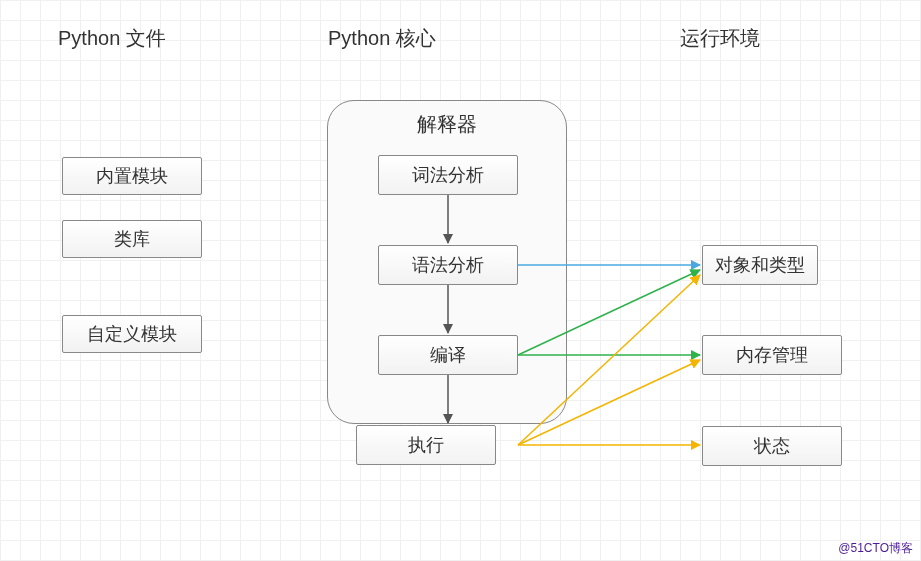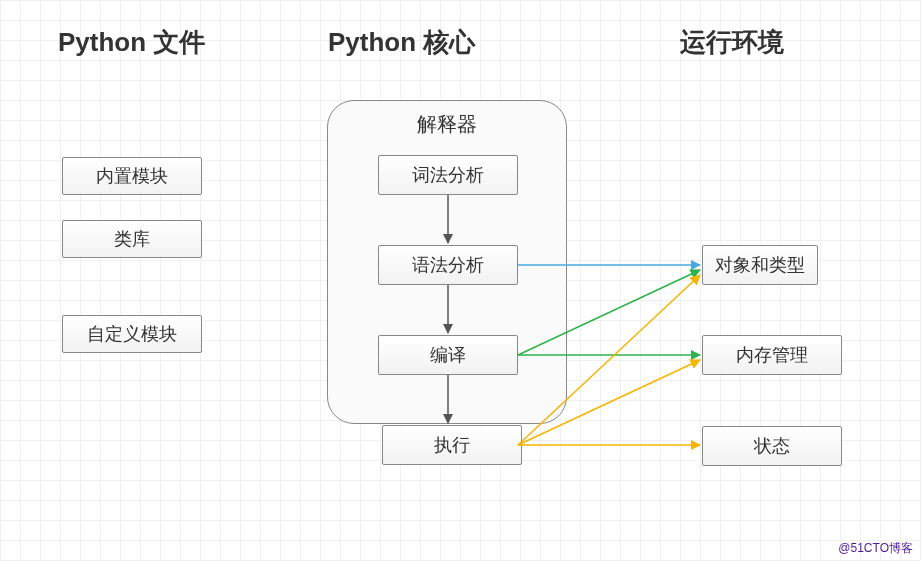--- a/index.html
+++ b/index.html
@@ -10,23 +10,23 @@
     font-family: "Microsoft YaHei", "PingFang SC", sans-serif;
     background-color: #fff;
     background-image:
       linear-gradient(#f0f0f0 1px, transparent 1px),
       linear-gradient(90deg, #f0f0f0 1px, transparent 1px);
     background-size: 20px 20px;
     overflow: hidden;
   }
   .heading {
     position: absolute;
-    font-size: 26px;
+    font-size: 20px;
     color: #333;
-    font-weight: 700;
+    font-weight: 400;
   }
   .node {
     position: absolute;
     border: 1px solid #888;
     background: linear-gradient(#ffffff, #f2f2f2);
     text-align: center;
     font-size: 18px;
     color: #333;
     display: flex;
     align-items: center;
@@ -70,21 +70,21 @@
 <div class="node" style="left:62px; top:220px; width:140px; height:38px;">类库</div>
 <div class="node" style="left:62px; top:315px; width:140px; height:38px;">自定义模块</div>
 
 <div class="container-box" style="left:327px; top:100px; width:240px; height:324px;border-radius:27px;">
   <div class="container-title">解释器</div>
 </div>
 
 <div class="node" style="left:378px; top:155px; width:140px; height:40px;">词法分析</div>
 <div class="node" style="left:378px; top:245px; width:140px; height:40px;">语法分析</div>
 <div class="node" style="left:378px; top:335px; width:140px; height:40px;">编译</div>
-<div class="node" style="left:382px; top:425px; width:140px; height:40px;">执行</div>
+<div class="node" style="left:356px; top:425px; width:140px; height:40px;">执行</div>
 
 <div class="node" style="left:702px; top:245px; width:116px; height:40px;">对象和类型</div>
 <div class="node" style="left:702px; top:335px; width:140px; height:40px;">内存管理</div>
 <div class="node" style="left:702px; top:426px; width:140px; height:40px;">状态</div>
 
 <svg class="arrows">
   <defs>
     <marker id="ar-black" viewBox="0 0 10 10" refX="9" refY="5" markerWidth="7" markerHeight="7" orient="auto-start-reverse">
       <path d="M 0 0 L 10 5 L 0 10 z" fill="#555555"></path>
     </marker>

